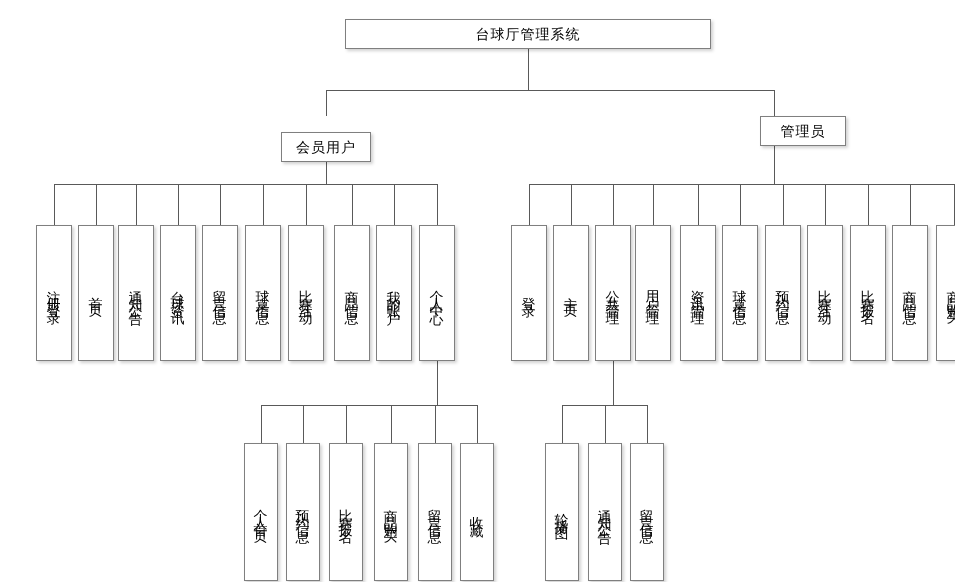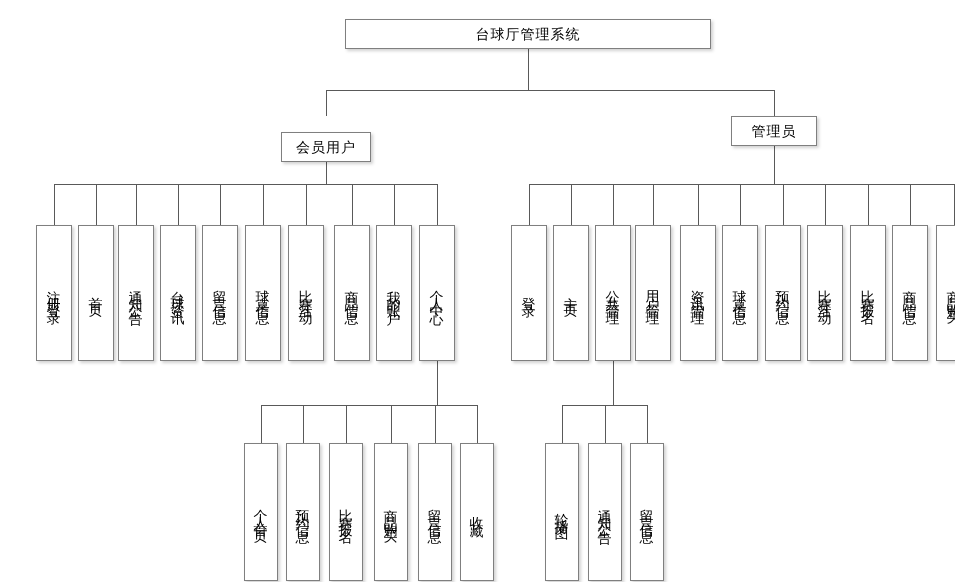--- a/index.html
+++ b/index.html
@@ -96,21 +96,21 @@
       </div>
       <div class="node vert" style="left: 374px; top: 443px; width: 34px; height: 138px;">
         <span>商品购买</span>
       </div>
       <div class="node vert" style="left: 418px; top: 443px; width: 34px; height: 138px;">
         <span>留言信息</span>
       </div>
       <div class="node vert" style="left: 460px; top: 443px; width: 34px; height: 138px;">
         <span>收藏</span>
       </div>
-      <div class="node horiz" style="left: 731px; top: 116px; width: 86px; height: 30px;">
+      <div class="node horiz" style="left: 760px; top: 116px; width: 86px; height: 30px;">
         <span>管理员</span>
       </div>
       <div class="node vert" style="left: 511px; top: 225px; width: 36px; height: 136px;">
         <span>登录</span>
       </div>
       <div class="node vert" style="left: 553px; top: 225px; width: 36px; height: 136px;">
         <span>主页</span>
       </div>
       <div class="node vert" style="left: 595px; top: 225px; width: 36px; height: 136px;">
         <span>公共管理</span>

